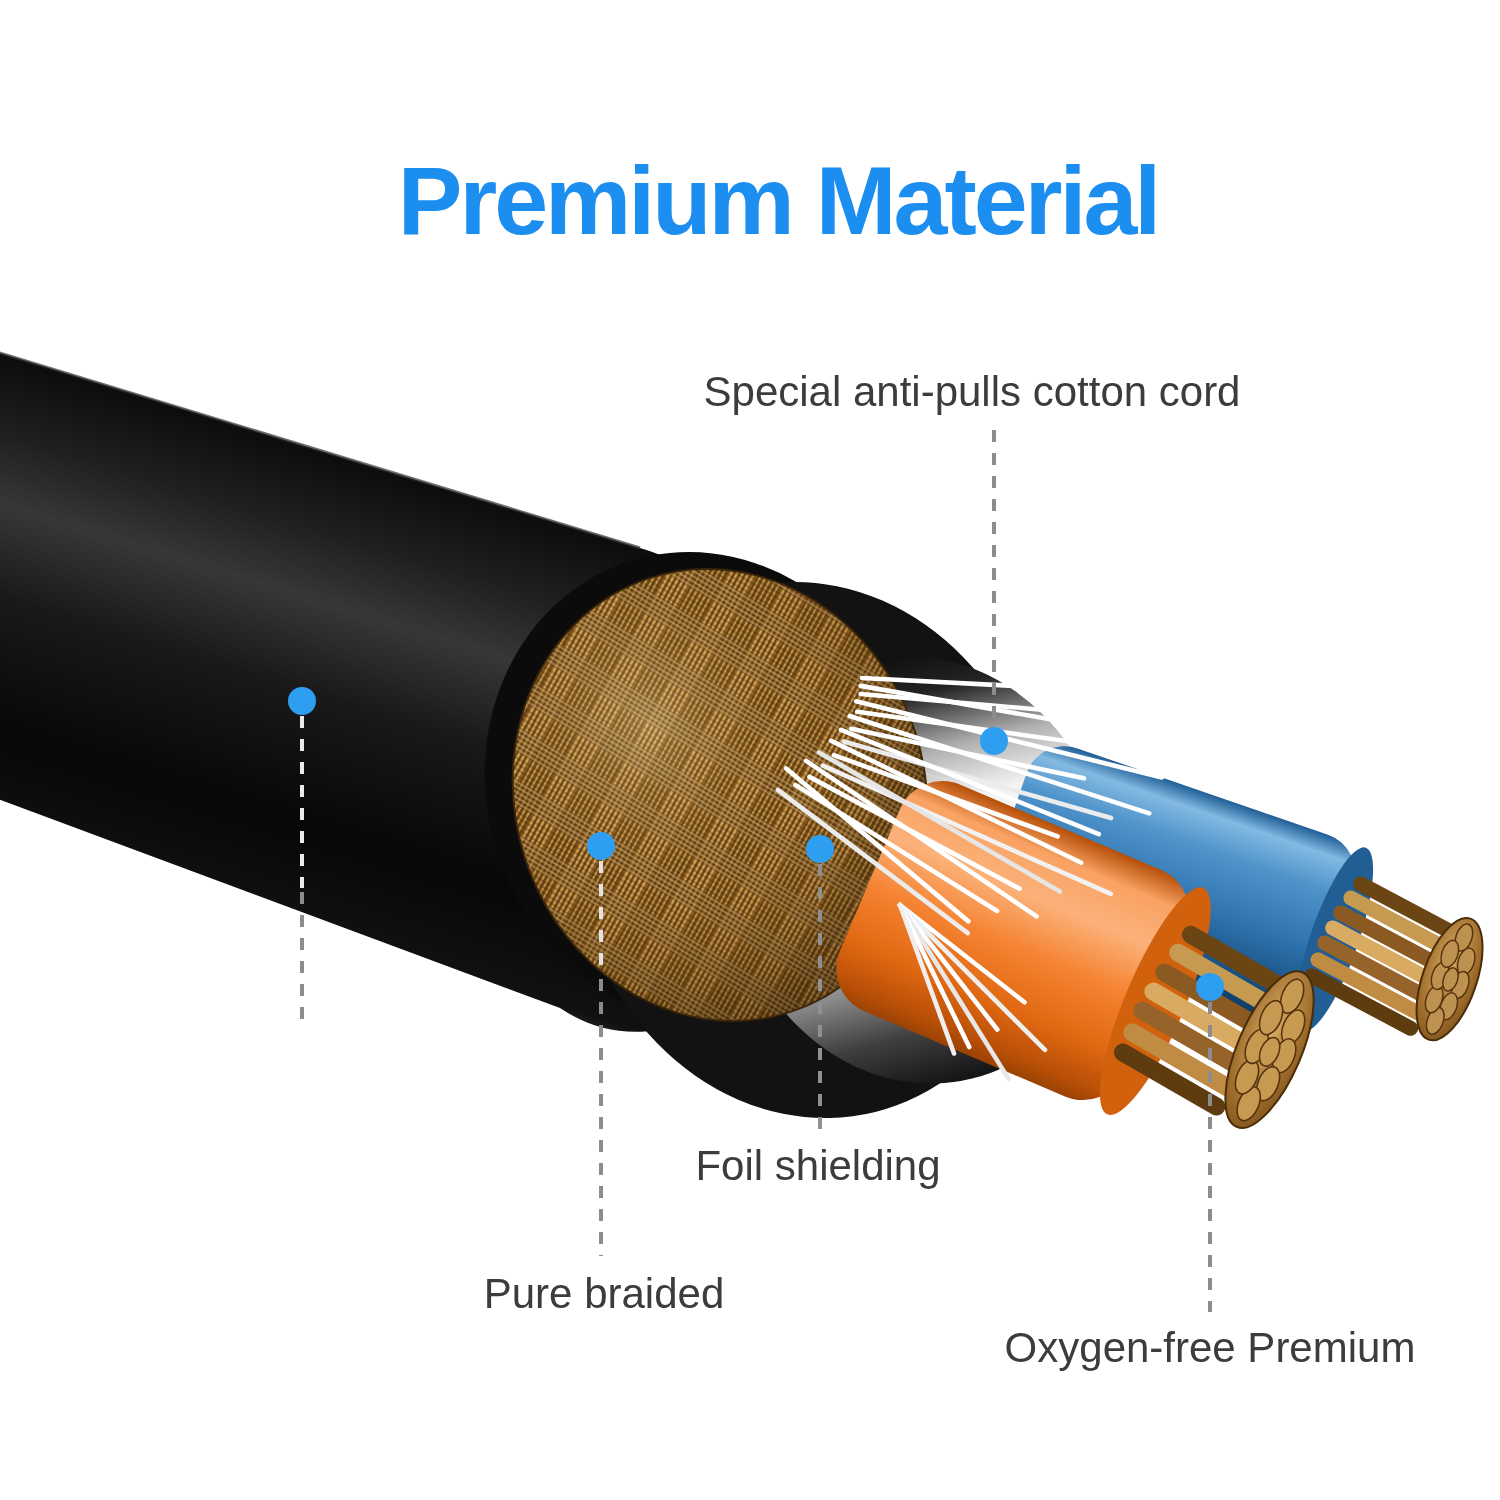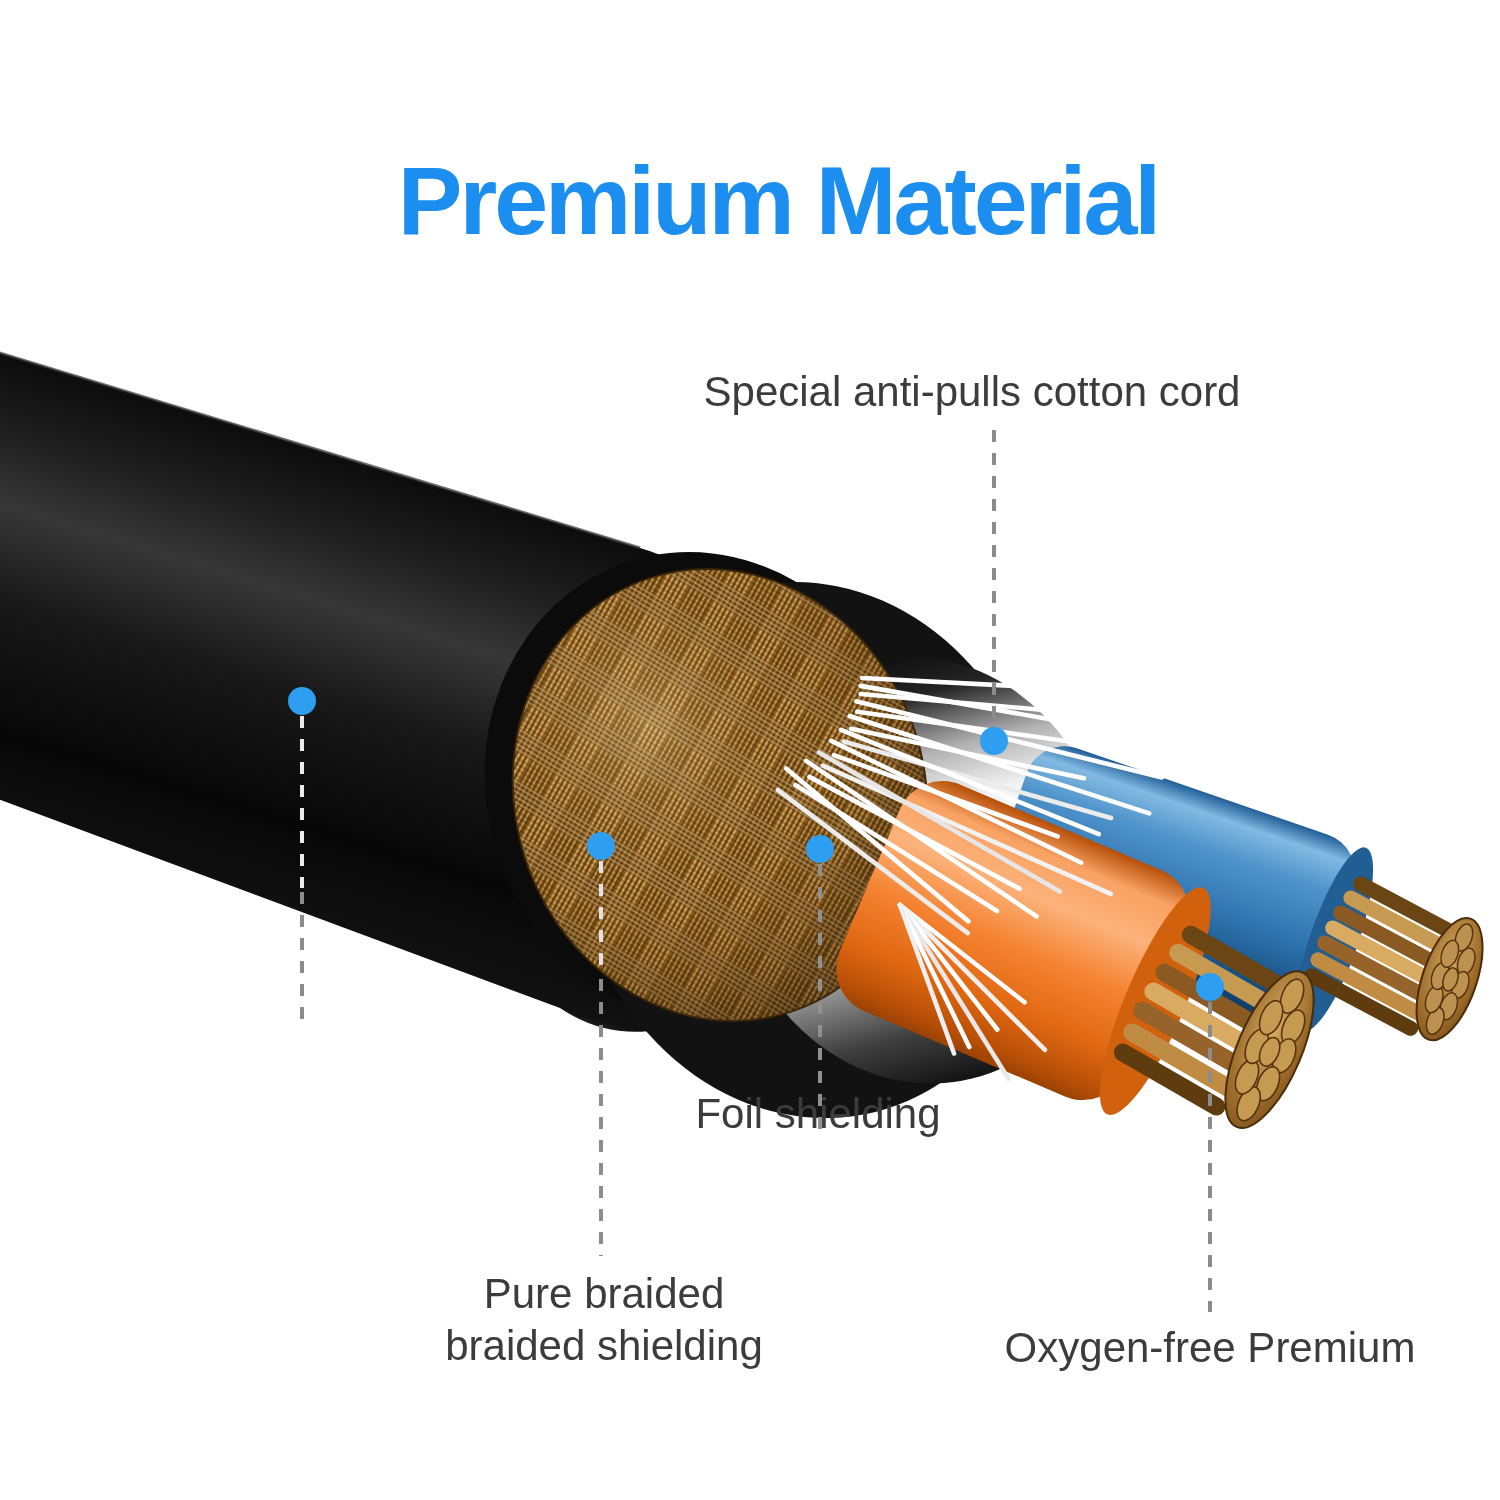--- a/index.html
+++ b/index.html
@@ -9,27 +9,27 @@
   }
   .stage{position:absolute;inset:0;width:1284px;height:1500px}
   .stage svg{position:absolute;left:0;top:0}
   .title{
     position:absolute;left:778px;top:150px;transform:translateX(-50%);
     font-size:97px;font-weight:bold;letter-spacing:-3px;color:#1b8ef0;
     white-space:nowrap;line-height:1.05;
   }
   .lbl{
     position:absolute;transform:translateX(-50%);
-    font-size:42px;color:#3c3c3c;white-space:nowrap;text-align:center;
+    font-size:42px;color:#3c3c3c;white-space:nowrap;text-align:right;
     line-height:52px;
   }
   .lbl span{display:block}
   .lbl-cotton{left:972px;top:366px}
   .lbl-pvc{left:295px;top:1034px}
-  .lbl-foil{left:818px;top:1088px}
+  .lbl-foil{left:818px;top:1140px}
   .lbl-braid{left:604px;top:1268px}
   .lbl-copper{left:1210px;top:1322px}
 </style>
 </head>
 <body>
 
 <div class="stage">
 
   <svg width="1500" height="1500" viewBox="0 0 1500 1500">
     <defs>
@@ -240,17 +240,16 @@
       <circle cx="1210" cy="987" r="14" fill="#2e9ef0"></circle>
     </g>
   </svg>
 
   <div class="title">Premium Material</div>
 
   <div class="lbl lbl-cotton">Special anti-pulls cotton cord</div>
   <div class="lbl lbl-foil">Foil shielding</div>
   <div class="lbl lbl-braid">
     <span>Pure braided</span>
-    <span>braided shielding</span>
   </div>
   <div class="lbl lbl-copper">Oxygen-free Premium</div>
 
 </div>
 
 </body></html>

